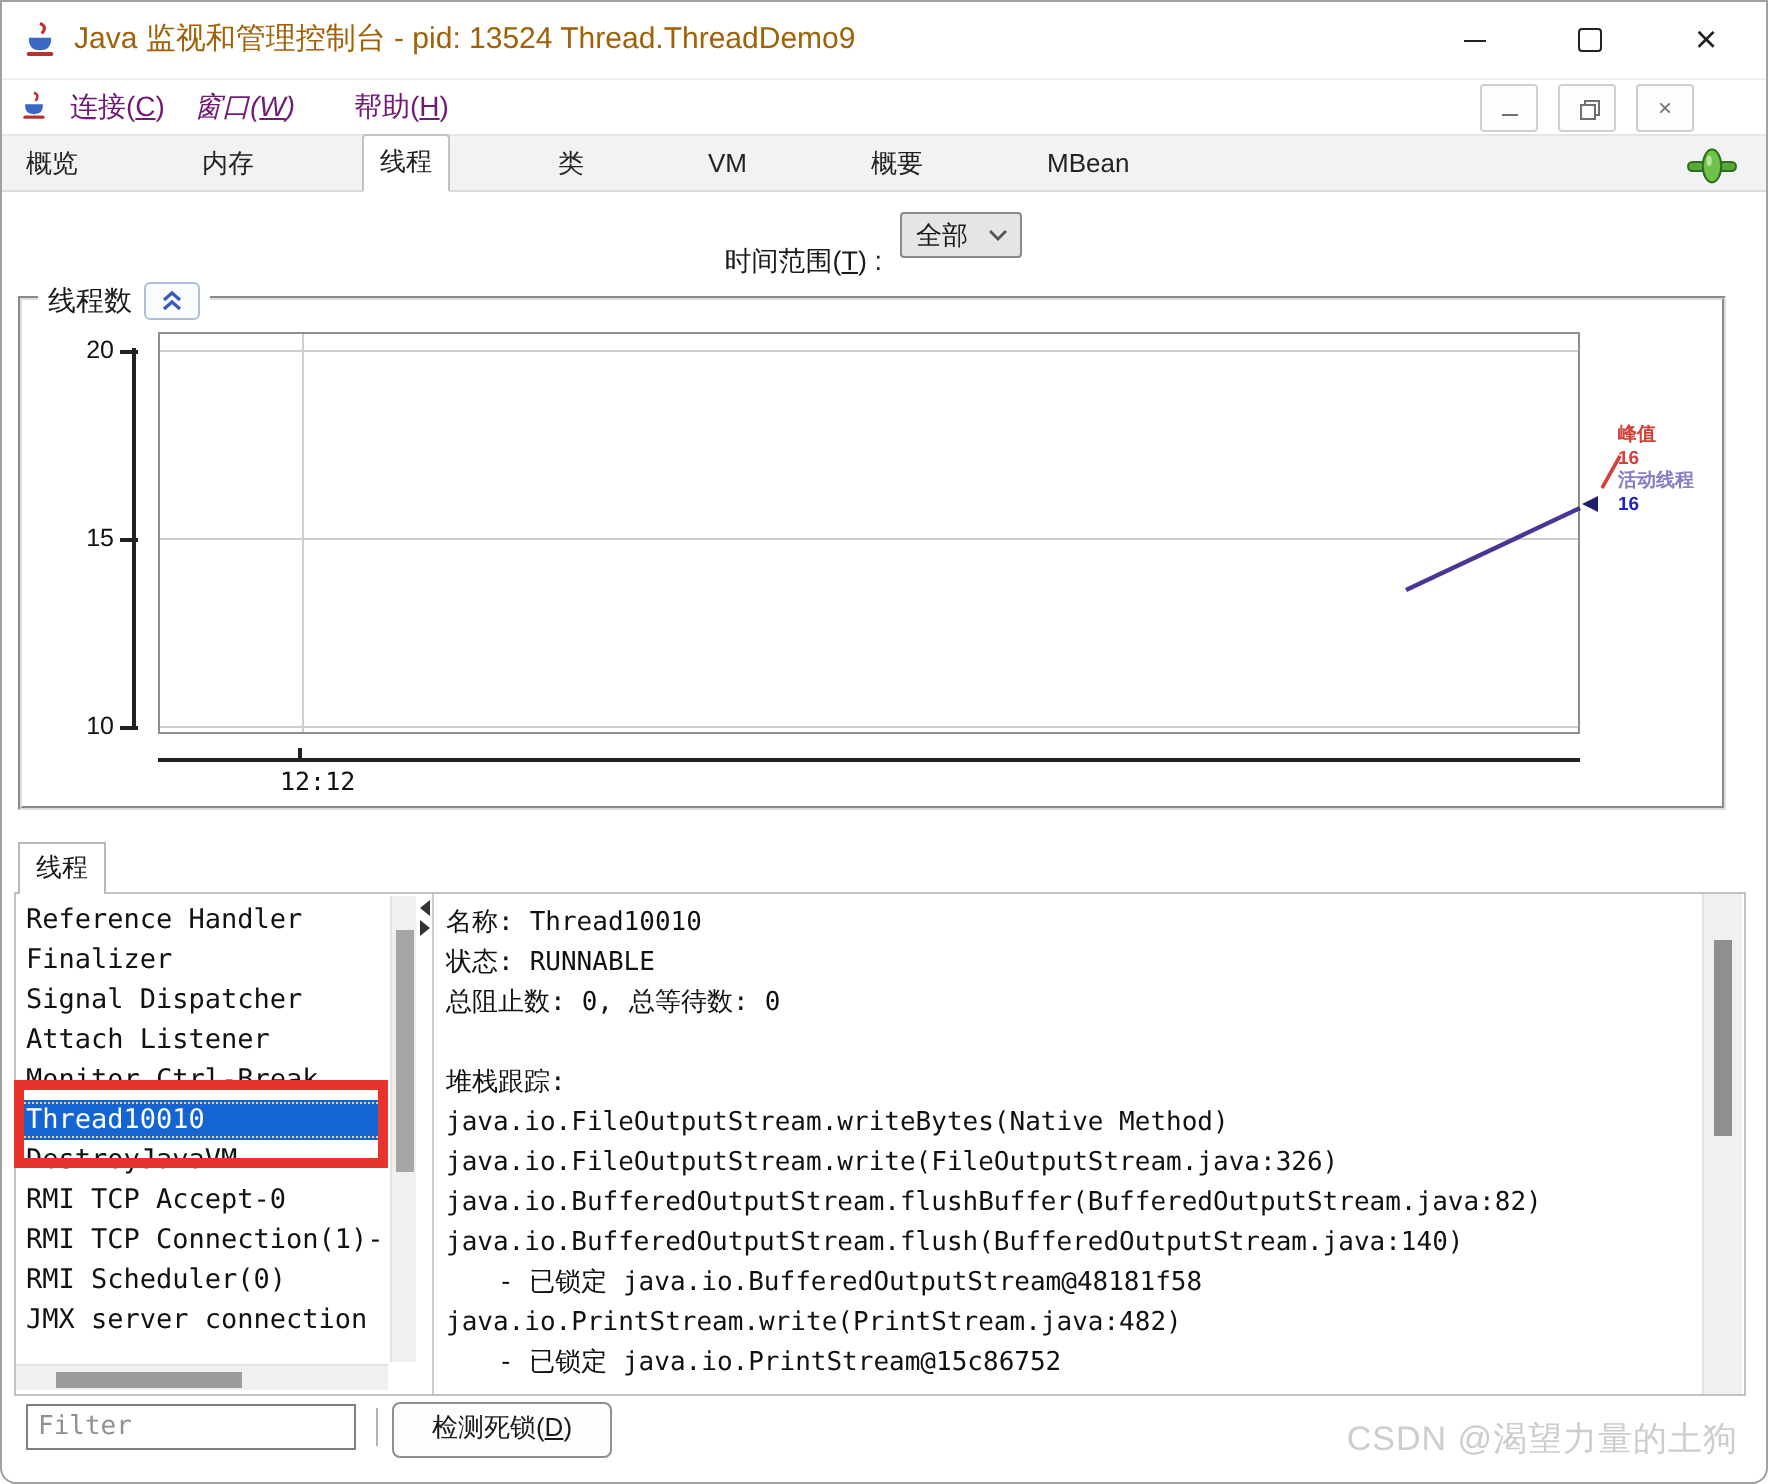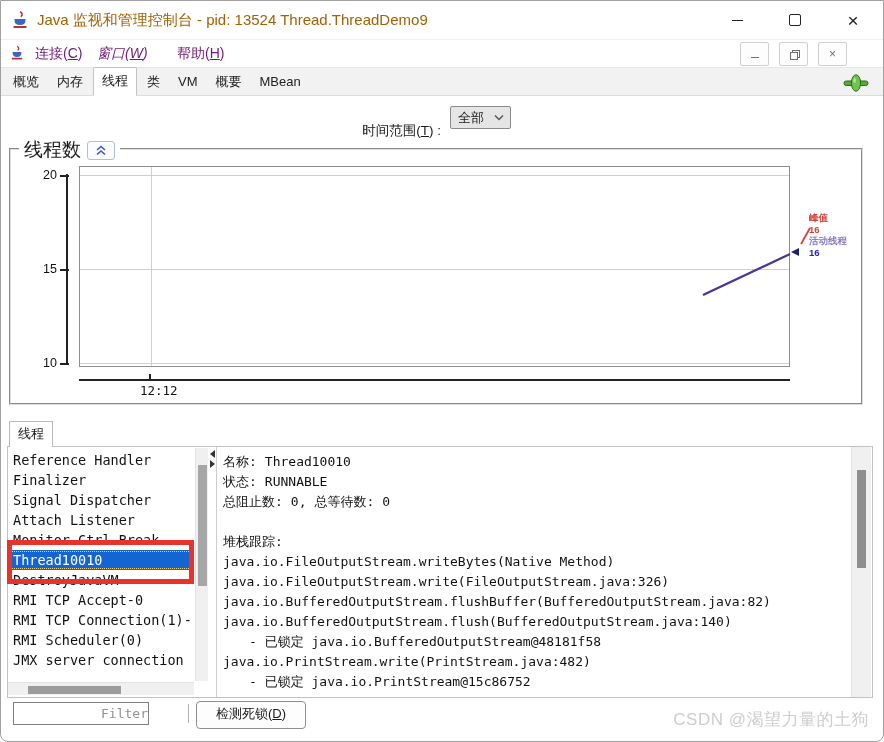--- a/index.html
+++ b/index.html
@@ -23,37 +23,37 @@
   .inner-btn{position:absolute;top:2px;width:27px;height:22px;border:1px solid #cfcfcf;border-radius:2px;
              background:#fdfdfd;display:flex;align-items:center;justify-content:center;color:#6f6f6f;}
   .ib-min{width:8px;height:0;border-top:1.4px solid #6f6f6f;margin-top:6px;}
   .ib-restore{position:relative;width:8px;height:8px;}
   .ib-restore .b1{position:absolute;left:2px;top:0;width:6px;height:6px;border:1.1px solid #6f6f6f;background:#fdfdfd;}
   .ib-restore .b2{position:absolute;left:0;top:2px;width:6px;height:6px;border:1.1px solid #6f6f6f;background:#fdfdfd;}
   .ib-close{font-size:12px;line-height:12px;}
 
   
   .tabbar{position:absolute;left:0;top:67px;width:884px;height:28px;background:#f2f2f2;
-          border-bottom:1px solid #dcdcdc;display:flex;align-items:flex-end;padding-left:4px;box-sizing:border-box;}
+          border-bottom:1px solid #dcdcdc;display:flex;align-items:flex-end;padding-left:4px;box-sizing:border-box;gap:44px;}
   .tab{height:26px;line-height:26px;padding:0 8px;font-size:13px;color:#222;margin-right:2px;white-space:nowrap;}
   .tab.selected{background:#ffffff;border:1px solid #c2c2c2;border-bottom:1px solid #ffffff;height:27px;line-height:25px;
                 margin-bottom:-1px;border-radius:2px 2px 0 0;}
   .conn-icon{position:absolute;right:14px;top:72px;}
 
   
   .timerange-label{position:absolute;left:0;top:106px;width:440px;height:23px;line-height:23px;
                    text-align:right;font-size:13.5px;margin-top:12px;}
   .combo{position:absolute;left:449px;top:105px;width:61px;height:23px;border:1px solid #8a8a8a;border-radius:2px;
          background:#e5e5e5;box-sizing:border-box;font-size:13px;line-height:21px;padding-left:7px;}
   .combo svg{position:absolute;right:6px;top:7px;}
 
   
   .chart-panel{position:absolute;left:8px;top:147px;width:854px;height:257px;
                border:2px groove #dedede;box-sizing:border-box;background:#fff;}
-  .chart-title{position:absolute;left:8px;top:-10px;background:#fff;padding:0 5px;font-size:19px;
+  .chart-title{position:absolute;left:8px;top:-10px;background:#fff;padding:0 5px;font-size:14px;
                display:flex;align-items:center;gap:6px;height:20px;line-height:20px;}
   .collapse-btn{width:26px;height:17px;border:1px solid #aebfdc;border-radius:3px;background:#fbfcfe;
                 display:flex;align-items:center;justify-content:center;}
   .ylab{position:absolute;width:30px;text-align:right;font-size:12.5px;color:#111;}
   .plot{position:absolute;left:68px;top:16px;width:711px;height:201px;border:1px solid #8e8e8e;background:#fff;box-sizing:border-box;}
   .hgrid{position:absolute;left:0;width:100%;height:1px;background:#cfcfcf;}
   .vgrid{position:absolute;top:0;width:1px;height:100%;background:#cfcfcf;}
   .yaxis{position:absolute;left:55px;top:24px;width:1.5px;height:190px;background:#222;}
   .ytick{position:absolute;left:49px;width:9px;height:1.5px;background:#222;}
   .xaxis{position:absolute;left:68px;top:229px;width:711px;height:1.5px;background:#222;}
@@ -93,23 +93,23 @@
   .dline .val{margin-left:8px;}
   .frame-line{height:20px;line-height:20px;font-size:13px;white-space:pre;overflow:hidden;
               font-family:"DejaVu Sans Mono","Liberation Mono",monospace;color:#111;}
   .frame-line.locked{padding-left:26px;}
 
   
   .red-box{position:absolute;left:6px;top:539px;width:187px;height:44px;border:5px solid #e8322c;
            box-sizing:border-box;z-index:6;pointer-events:none;}
 
   
-  .filter-input{position:absolute;left:12px;top:701px;width:136px;height:23px;border:1px solid #7f7f7f;
+  .filter-input{position:absolute;left:12px;top:701px;width:165px;height:23px;border:1px solid #7f7f7f;
                 box-sizing:border-box;font-size:13px;padding:0 0 0 5px;color:#3b82f6;background:#fff;
-                font-family:"DejaVu Sans Mono","Liberation Mono",monospace;text-align:right;}
+                font-family:"DejaVu Sans Mono","Liberation Mono",monospace;}
   .filter-input::placeholder{color:#909090;}
   .btn-sep{position:absolute;left:187px;top:703px;width:1px;height:19px;background:#b4b4b4;}
   .deadlock-btn{position:absolute;left:195px;top:700px;width:110px;height:28px;border:1px solid #8f8f8f;
                 border-radius:4px;background:#fdfdfd;font-size:13px;line-height:23px;text-align:center;box-sizing:border-box;}
 
   .watermark{position:absolute;right:14px;top:707px;font-size:17px;color:#cdcdcd;z-index:7;letter-spacing:0.5px;}
 </style>
 </head>
 <body>
 

